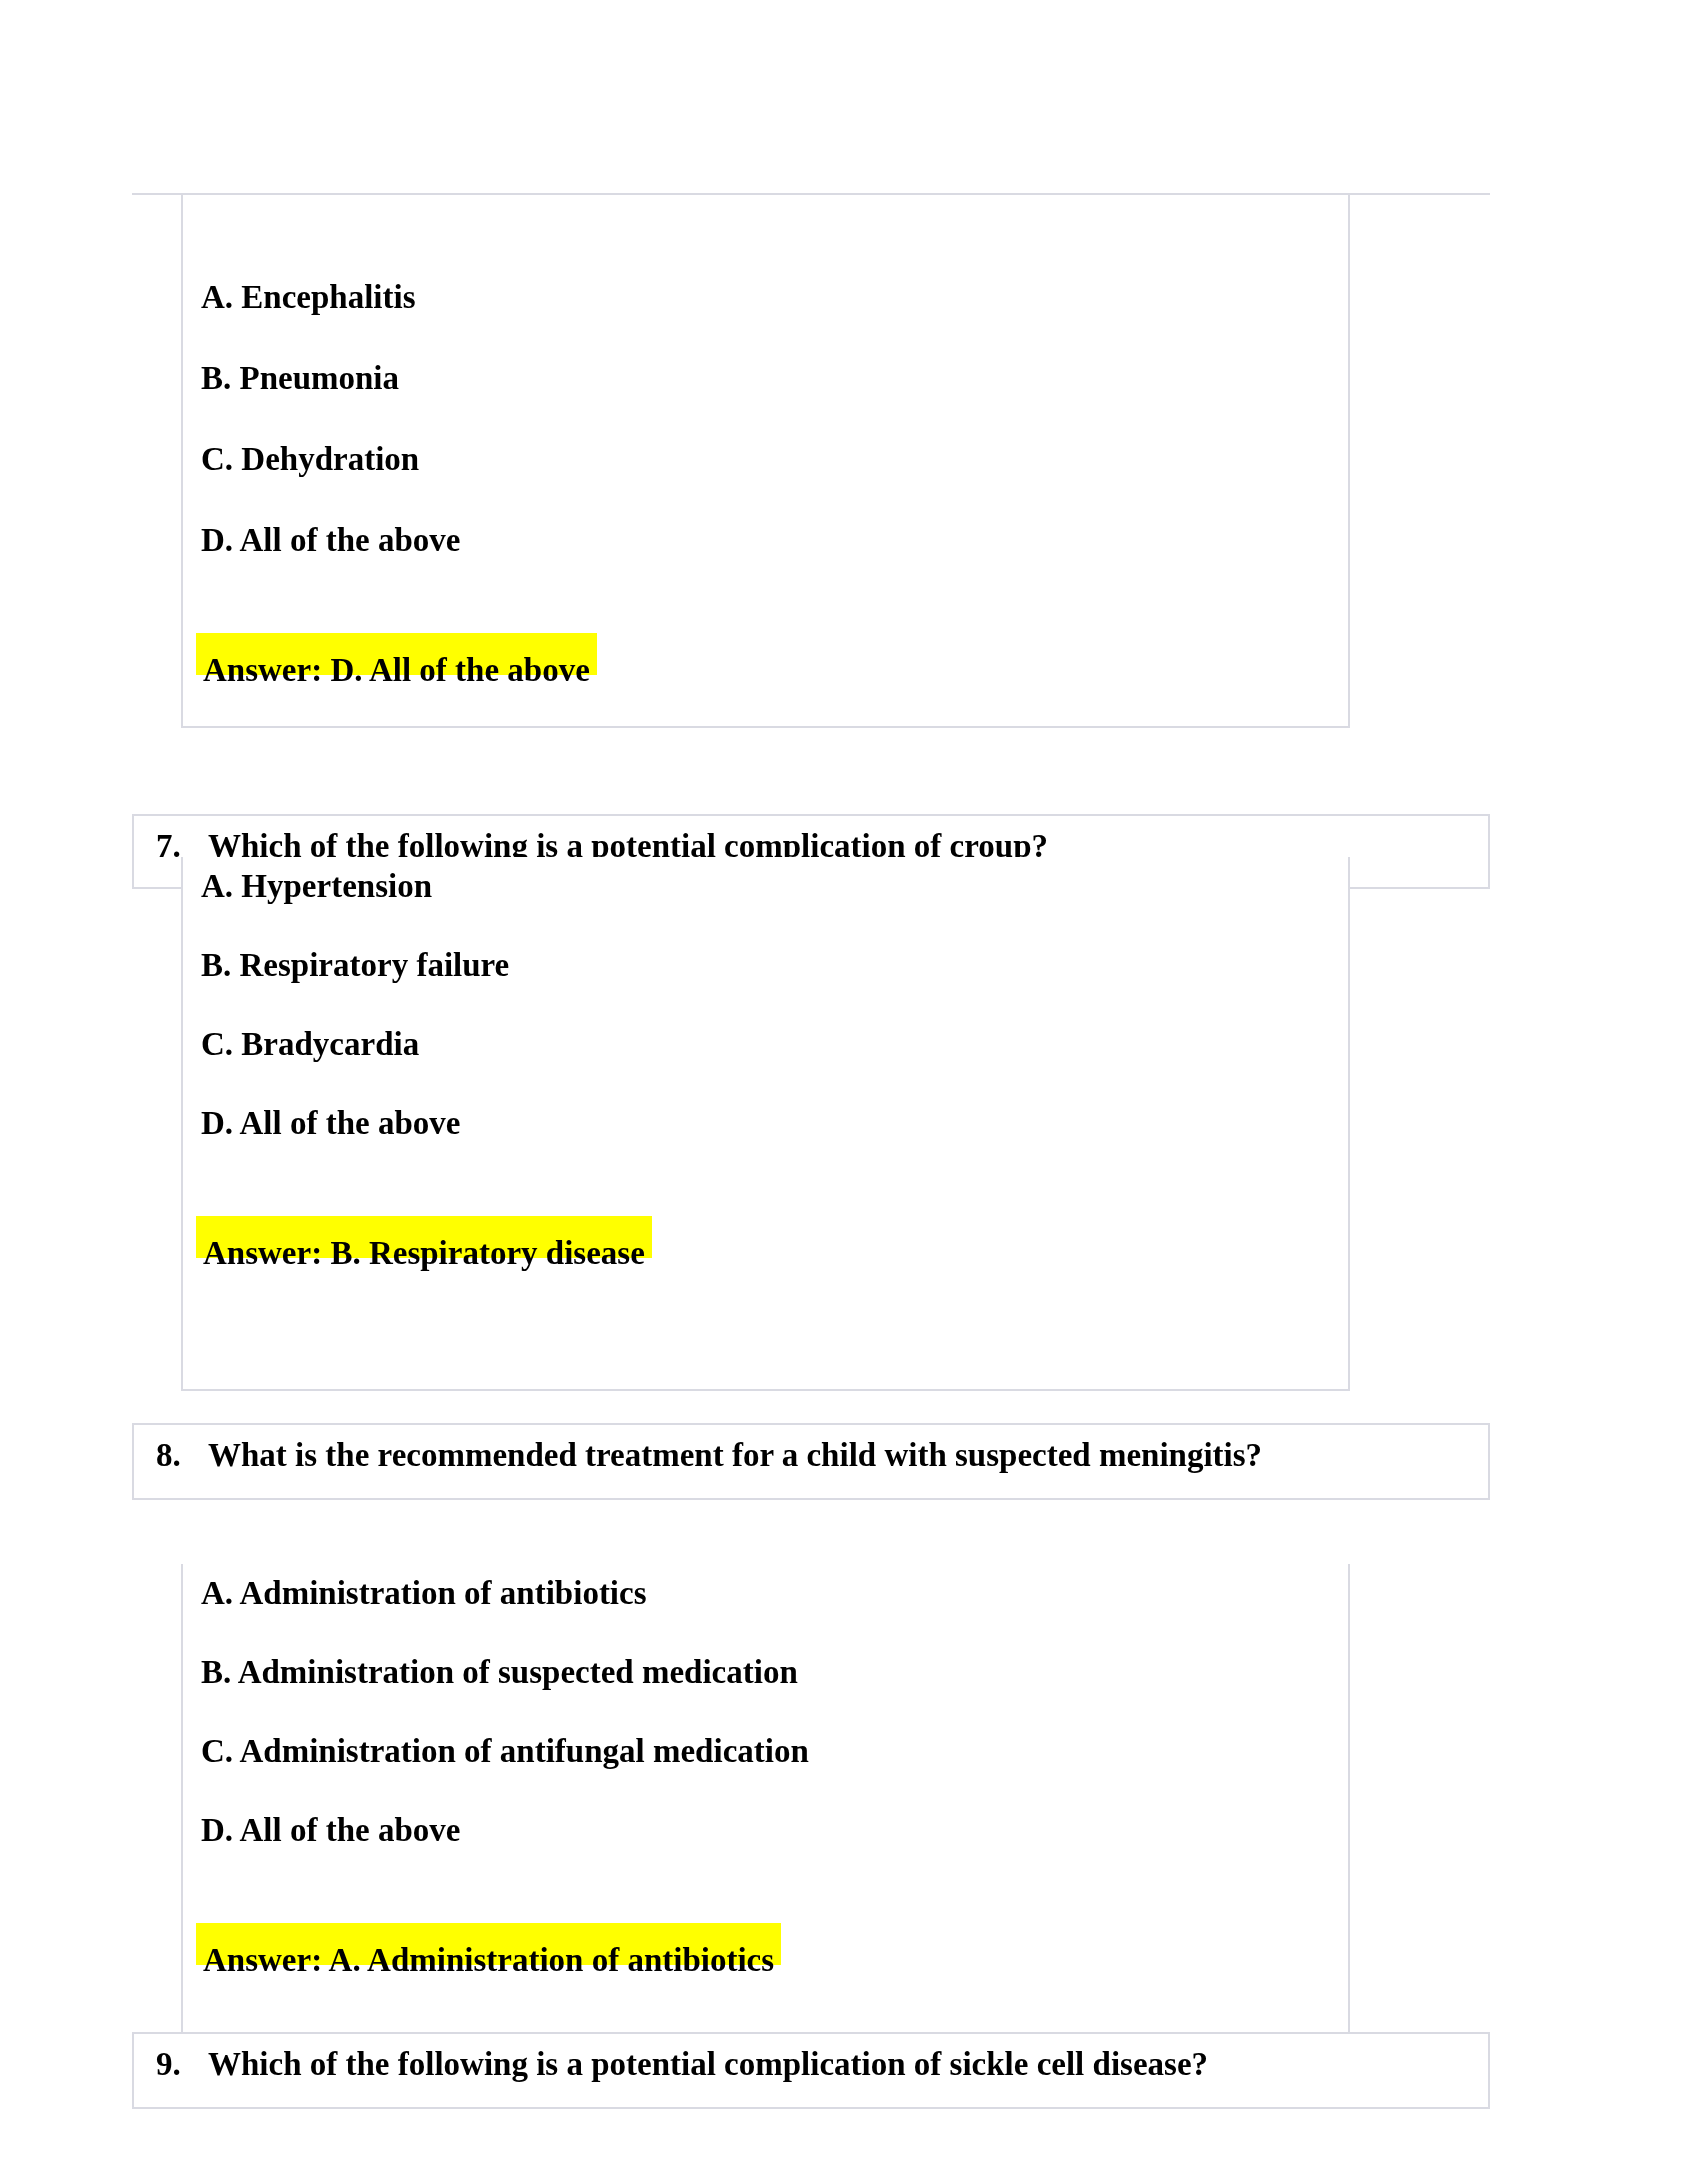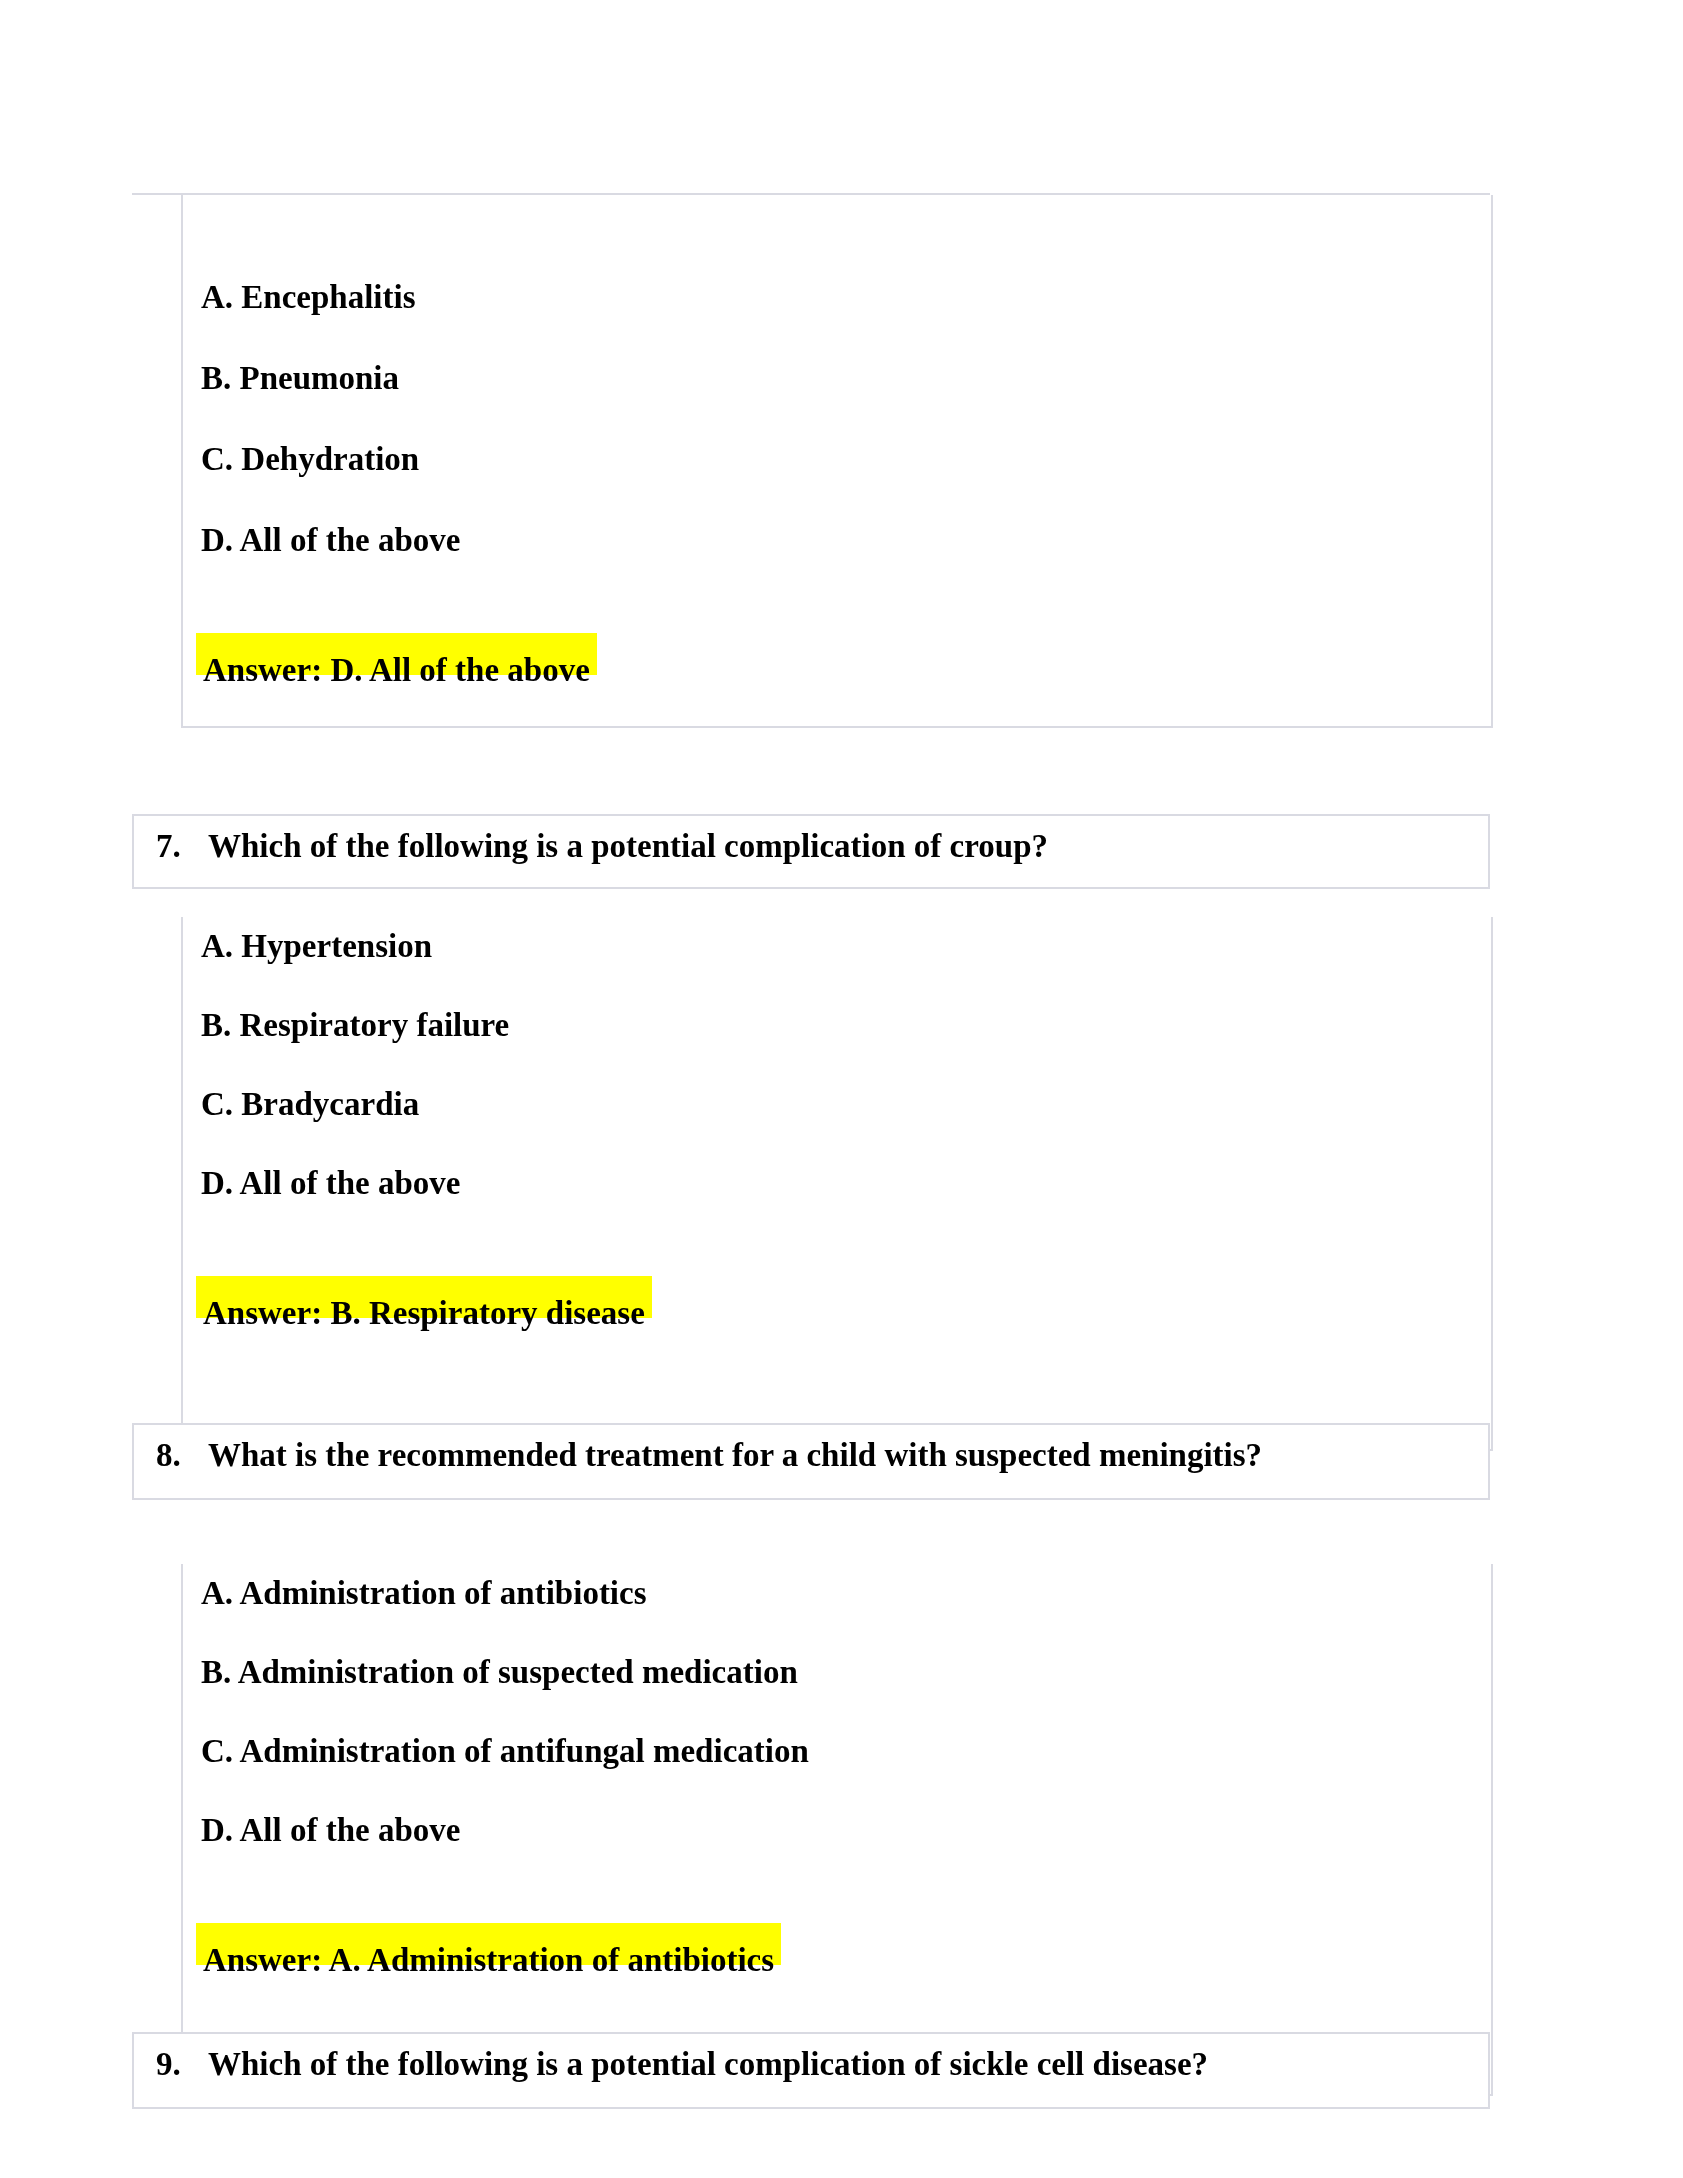--- a/index.html
+++ b/index.html
@@ -26,21 +26,21 @@
   .qhead{
     position:absolute;left:132px;width:1358px;
     border:2px solid var(--border);
     background:var(--bg);
     display:flex;align-items:flex-start;
     padding:10px 0 0 22px;
     line-height:40px;
   }
   .qhead .qnum{display:inline-block;width:52px;flex:0 0 52px;}
   .opts{
-    position:absolute;left:181px;width:1312px;
+    position:absolute;left:181px;width:1169px;
     border-left:2px solid var(--border);
     border-right:2px solid var(--border);
     border-bottom:2px solid var(--border);
     background:var(--bg);
     padding-left:18px;
   }
   .opt{
     height:40px;line-height:40px;white-space:nowrap;
   }
   .opt + .opt{margin-top:39px;}
@@ -49,21 +49,21 @@
   .opts .opt:first-child{margin-top:9px;}
   .answer-row{margin-top:73px;margin-left:-5px;height:42px;white-space:nowrap;}
   .answer-row mark{
     display:inline-block;background:var(--hl);color:var(--ink);
     line-height:42px;height:42px;padding:16px 7px;
   }
 
   
   #box-q6-opts{top:195px;height:533px;}
   #box-q7-head{top:814px;height:75px;}
-  #box-q7-opts{top:917px;height:534px;}
+  #box-q7-opts{top:857px;height:534px;}
   #box-q8-head{top:1423px;height:77px;}
   #box-q8-opts{top:1564px;height:532px;}
   #box-q9-head{top:2032px;height:77px;}
 </style>
 </head>
 <body>
 
 <div class="topline"></div>
 
 <section id="box-q6-opts" class="opts cont">

